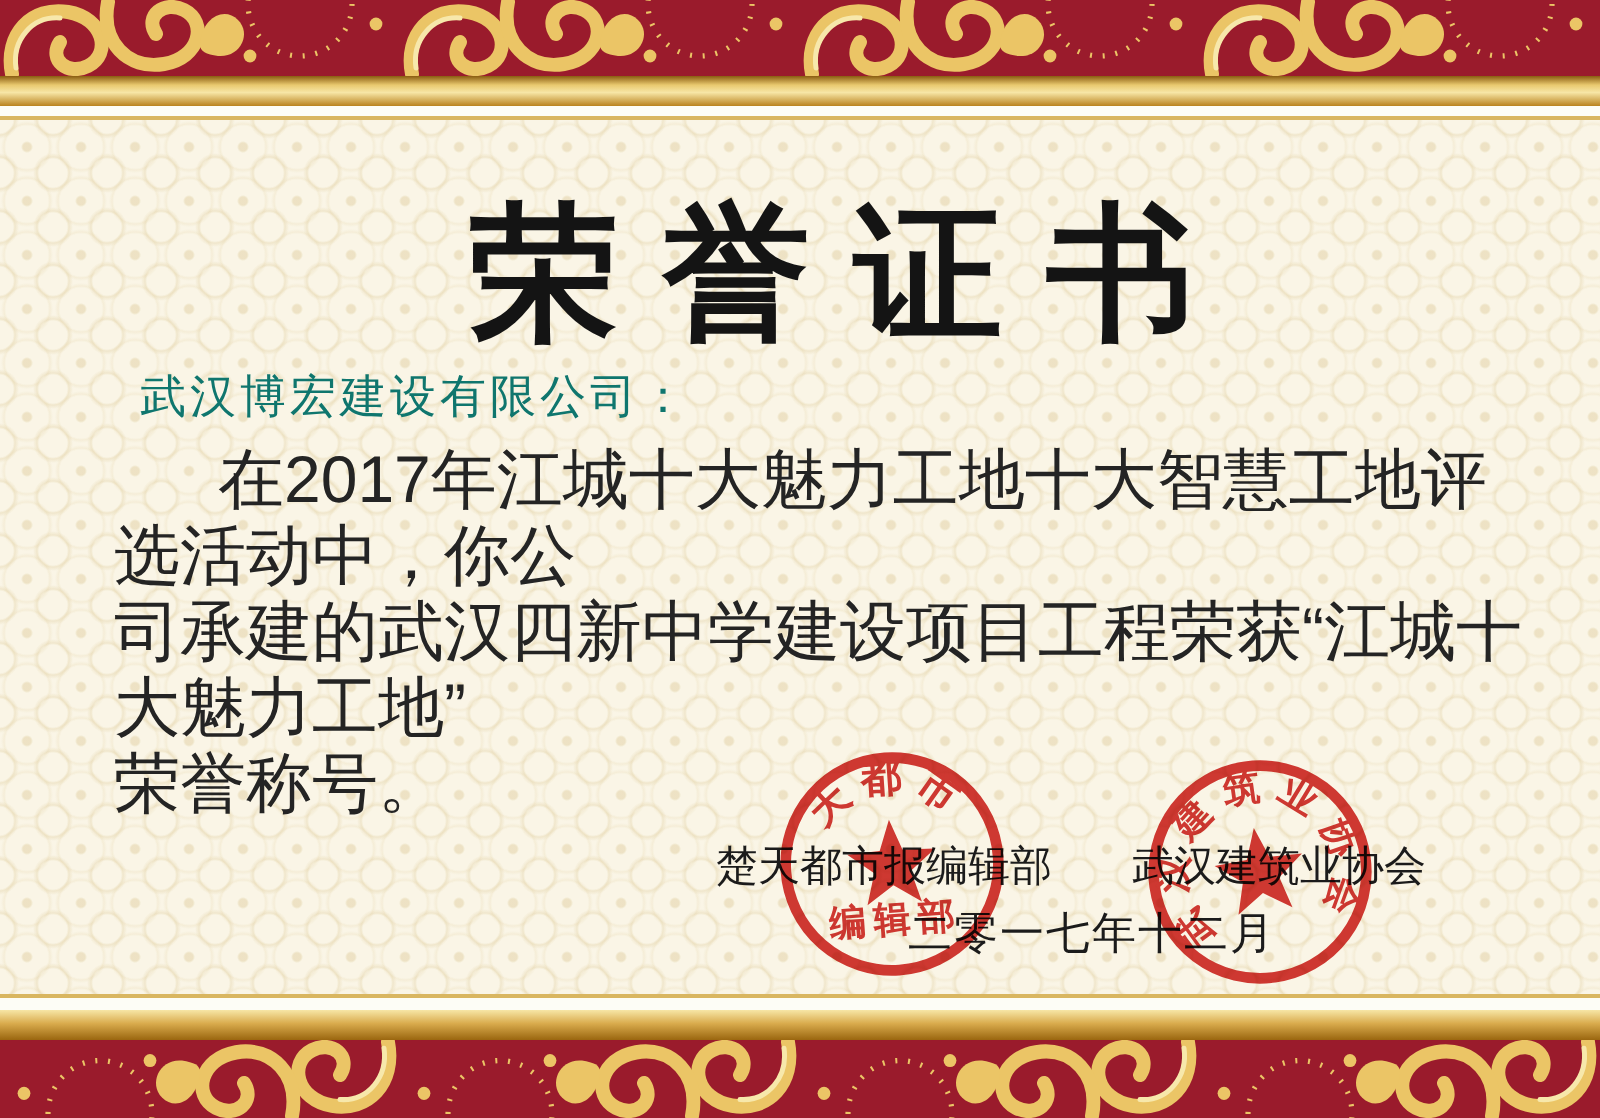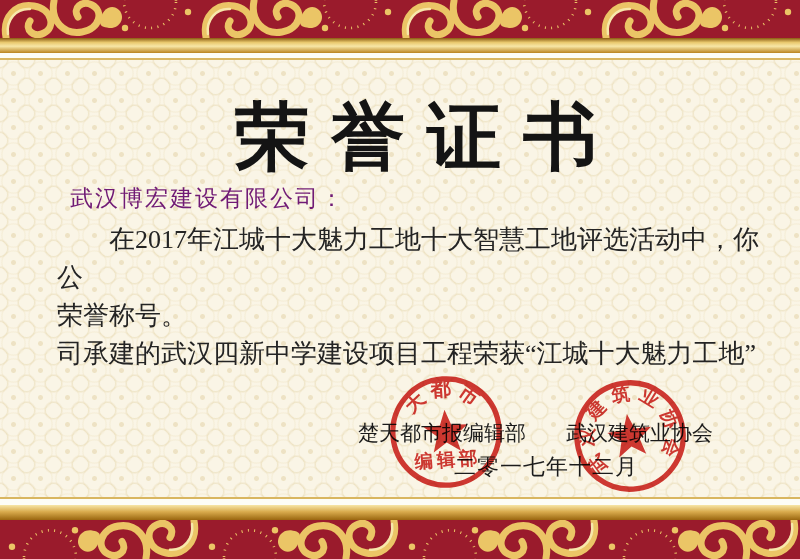--- a/index.html
+++ b/index.html
@@ -31,25 +31,25 @@
     background-position:0 0,13px 13px,0 0;
   }
   .title{
     position:absolute;top:72px;left:0;width:800px;margin:16px;
     text-align:center;padding-left:22px;box-sizing:border-box;
     font-family:"DejaVu Serif",serif;font-weight:bold;font-size:74px;
     letter-spacing:22px;color:#141414;
   }
   .recipient{
     position:absolute;left:70px;top:183px;
-    font-size:23px;letter-spacing:2px;color:#701a75;
+    font-size:23px;letter-spacing:2px;color:#0f766e;
   }
   .bodytext{
     position:absolute;left:57px;top:221px;width:706px;
-    font-family:Liberation Serif, serif;font-size:26px;line-height:38px;color:#242424;
+    font-family:Liberation Sans, sans-serif;font-size:33px;line-height:38px;color:#242424;
   }
   .bodytext .indent{text-indent:52px;}
   .orgs{
     position:absolute;left:358px;top:419px;
     font-size:21px;color:#1b1b1b;white-space:nowrap;
   }
   .orgs .gap{display:inline-block;width:40px;}
   .date{
     position:absolute;left:454px;top:452px;
     font-size:22px;letter-spacing:1px;color:#1b1b1b;white-space:nowrap;
@@ -104,22 +104,22 @@
   <svg class="abs band band-bottom" viewBox="0 0 800 38" preserveAspectRatio="none" aria-hidden="true">
     <use href="#bandart"></use>
   </svg>
 
   <h1 class="title">荣誉证书</h1>
 
   <div class="recipient">武汉博宏建设有限公司：</div>
 
   <div class="bodytext">
     <div class="indent">在2017年江城十大魅力工地十大智慧工地评选活动中，你公</div>
+    <div>司承建的武汉四新中学建设项目工程荣获“江城十大魅力工地”</div>
     <div>荣誉称号。</div>
-    <div>司承建的武汉四新中学建设项目工程荣获“江城十大魅力工地”</div>
   </div>
 
   <div class="orgs">
     <span>楚天都市报编辑部</span><span class="gap"></span><span>武汉建筑业协会</span>
   </div>
 
   <div class="date">二零一七年十二月</div>
 
   <svg class="stamp stamp-left" width="116" height="116" viewBox="0 0 120 120">
     <defs>

